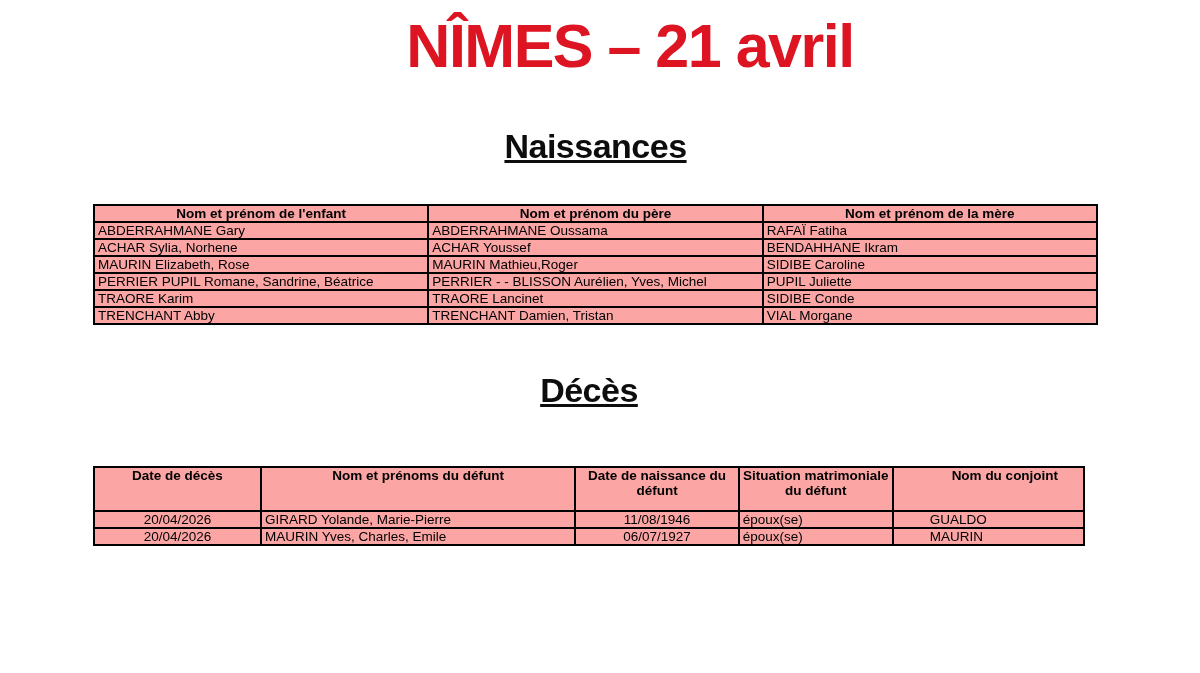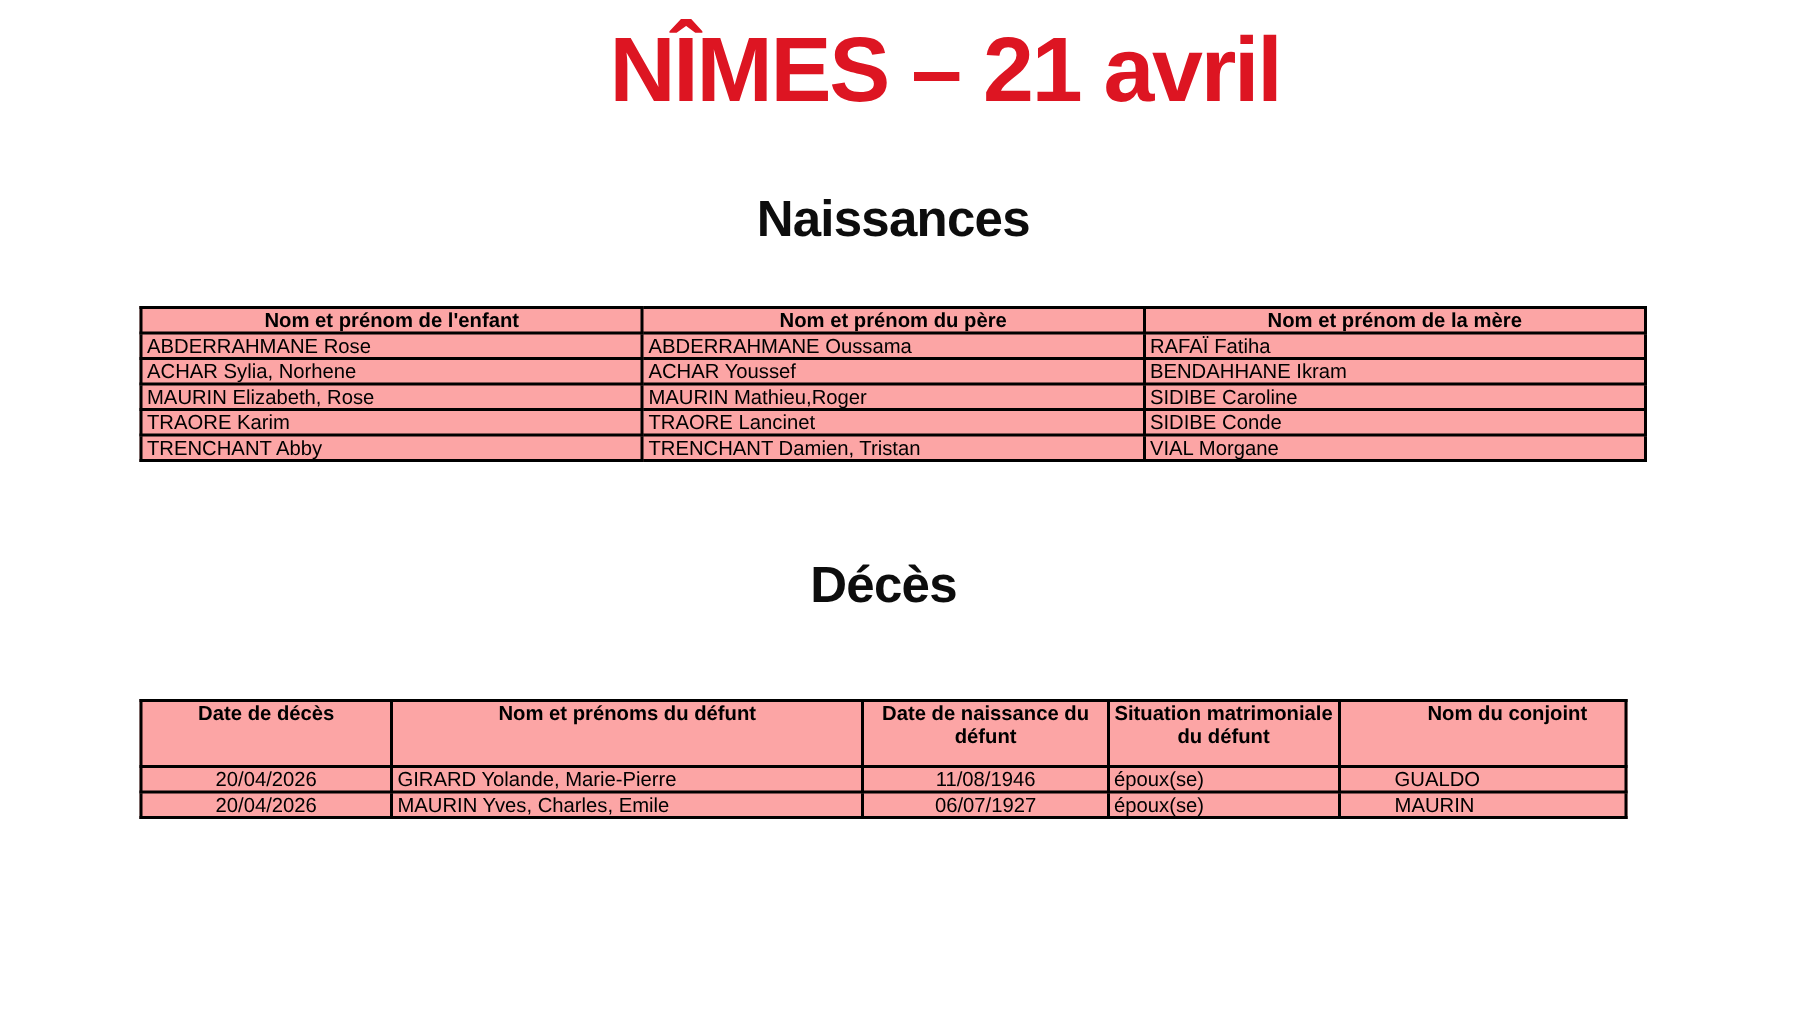--- a/index.html
+++ b/index.html
@@ -8,21 +8,21 @@
     font-family:"Liberation Sans", sans-serif; color:#000;
     overflow:hidden;
   }
   .page-title {
     position:absolute; top:12px; left:0; width:1168px;
     text-align:center; font-size:61px; font-weight:900;
     letter-spacing:-1.5px; line-height:68px;padding-left:46px;
   }
   .section-heading {
     position:absolute; text-align:center; font-size:34px; font-weight:900;
-    color:#0d0d0d; letter-spacing:-0.5px; line-height:40px;
+    color:#0d0d0d; letter-spacing:-0.5px; line-height:40px;text-decoration:underline;
   }
   #naissances-heading { top:126px; left:93px; width:1005px; }
   #deces-heading     { top:370px; left:93px; width:992px; }
 
   table {
     position:absolute; border-collapse:collapse; table-layout:fixed;
     background:#fca5a5;
   }
   th, td {
     border:2px solid #000;
@@ -61,33 +61,38 @@
 <table id="births-table">
     <thead>
       <tr>
         <th>Nom et prénom de l'enfant</th>
         <th>Nom et prénom du père</th>
         <th>Nom et prénom de la mère</th>
       </tr>
     </thead>
     <tbody>
       <tr>
-        <td>ABDERRAHMANE Rose</td>
+        <td>ABDERRAHMANE Gary</td>
         <td>ABDERRAHMANE Oussama</td>
         <td>RAFAÏ Fatiha</td>
       </tr>
       <tr>
         <td>ACHAR Sylia, Norhene</td>
         <td>ACHAR Youssef</td>
         <td>BENDAHHANE Ikram</td>
       </tr>
       <tr>
         <td>MAURIN Elizabeth, Rose</td>
         <td>MAURIN Mathieu,Roger</td>
         <td>SIDIBE Caroline</td>
+      </tr>
+      <tr>
+        <td>PERRIER PUPIL Romane, Sandrine, Béatrice</td>
+        <td>PERRIER - - BLISSON Aurélien, Yves, Michel</td>
+        <td>PUPIL Juliette</td>
       </tr>
       <tr>
         <td>TRAORE Karim</td>
         <td>TRAORE Lancinet</td>
         <td>SIDIBE Conde</td>
       </tr>
       <tr>
         <td>TRENCHANT Abby</td>
         <td>TRENCHANT Damien, Tristan</td>
         <td>VIAL Morgane</td>

